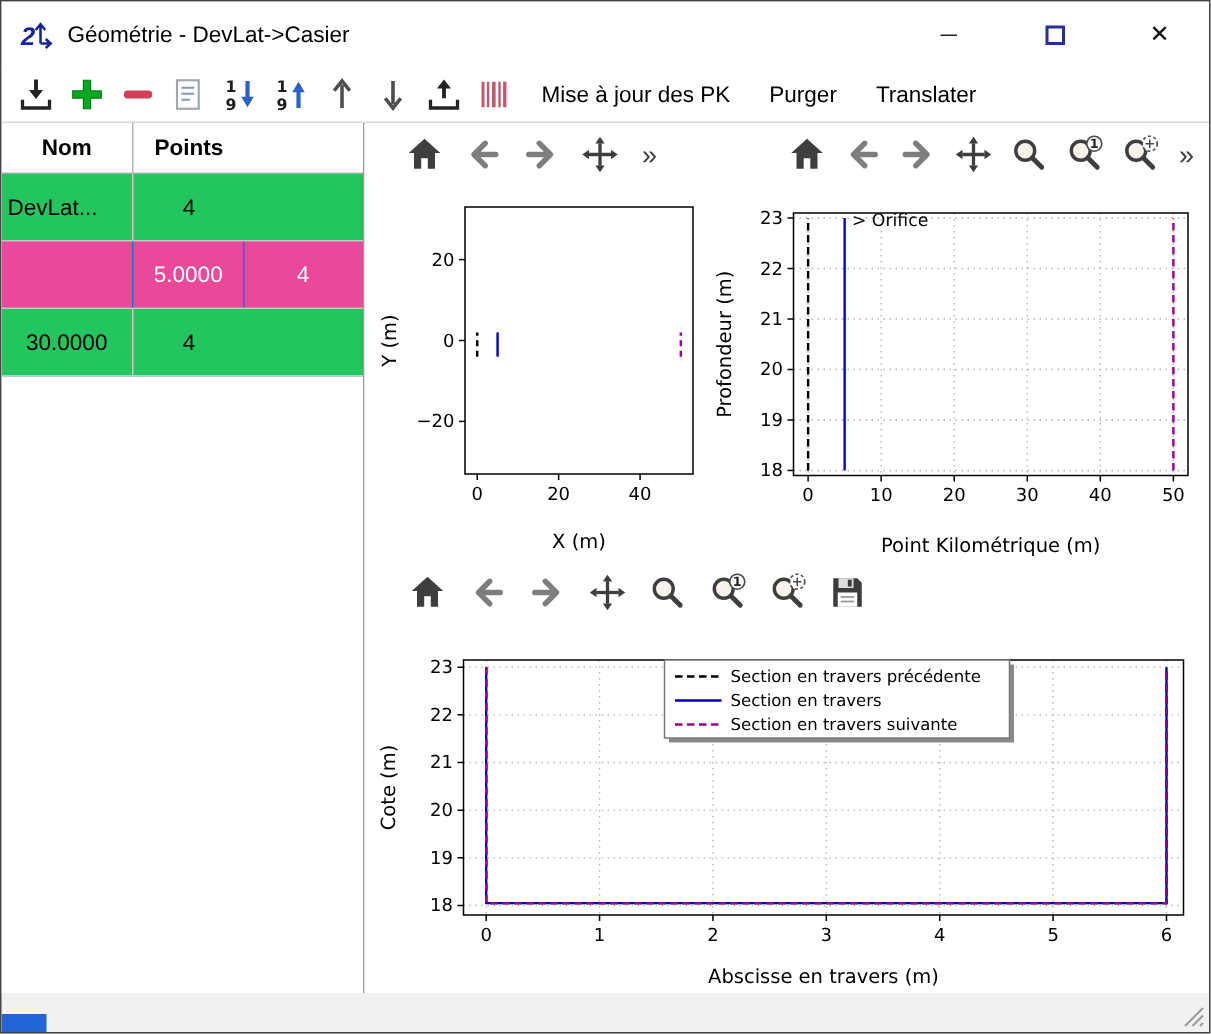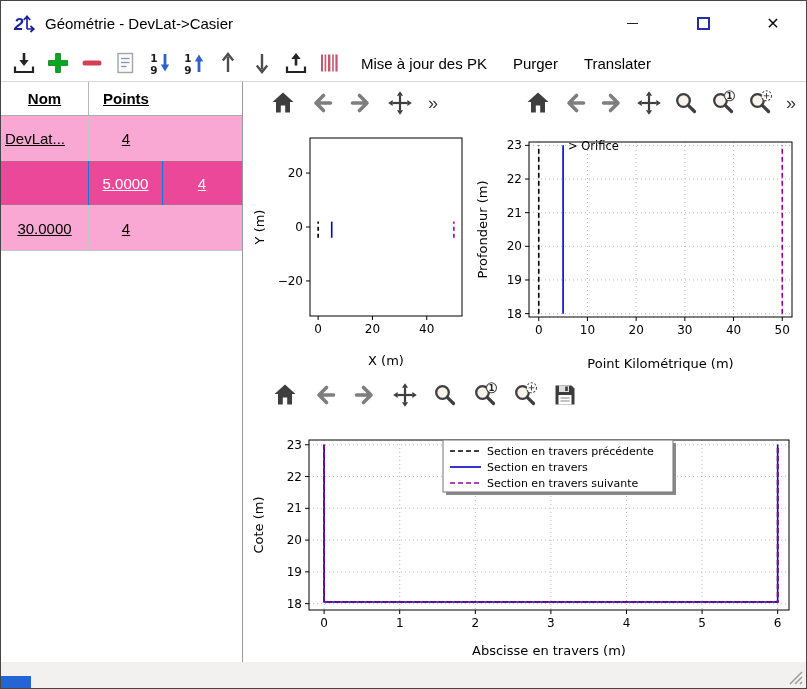--- a/index.html
+++ b/index.html
@@ -17,22 +17,22 @@
   .glyph-max{display:block;width:13px;height:13px;border:2px solid #252f9e;}
   .app-toolbar{position:absolute;left:0;top:44px;width:100%;height:37px;background:#fff;border-bottom:1px solid #d7d7d7;display:flex;align-items:center;padding-left:9px;}
   .tools{display:flex;align-items:center;gap:7px;}
   .tool{width:27px;height:27px;display:flex;align-items:center;justify-content:center;}
   .tool-text{width:auto;font-size:18px;color:#3e3e3e;padding:0 3px;}
   .textbtns{display:flex;align-items:center;gap:26px;margin-left:18px;}
   .txt-btn{font-size:15px;color:#000;white-space:nowrap;}
   .table-panel{position:absolute;left:0;top:81px;width:242px;height:580px;background:#fff;border-right:1px solid #9a9a9a;}
   .thead,.trow{display:grid;grid-template-columns:88px 74px 78px;}
   .thead{height:34px;border-bottom:1px solid #aeaeae;}
-  .trow{height:45px;border-bottom:1px solid #c6c6c6;background:#f9a8d4;}
-  .tcell{display:flex;align-items:center;justify-content:center;font-size:15px;color:#000;border-right:1px solid #c6c6c6;overflow:hidden;white-space:nowrap;text-decoration:underline;}
+  .trow{height:45px;border-bottom:1px solid #c6c6c6;background:#22c55e;}
+  .tcell{display:flex;align-items:center;justify-content:center;font-size:15px;color:#000;border-right:1px solid #c6c6c6;overflow:hidden;white-space:nowrap;}
   .thead .tcell{border-right:1px solid #b5b5b5;}
   .tcell:last-child,.thead .tcell:last-child{border-right:none;}
   .th{font-weight:bold;}
   .tcell.left{justify-content:flex-start;padding-left:4px;}
   .trow.selected{background:#ec4899;}
   .trow.selected .tcell{color:#fff;border-right-color:#0b79d7;}
   .charts-area{position:absolute;left:242px;top:81px;width:563px;height:580px;background:#fff;}
   .mpl-toolbar{position:absolute;display:flex;align-items:center;gap:12px;height:34px;}
   .plan-tb{left:26px;top:4px;}
   .profile-tb{left:281px;top:4px;gap:10px;}

